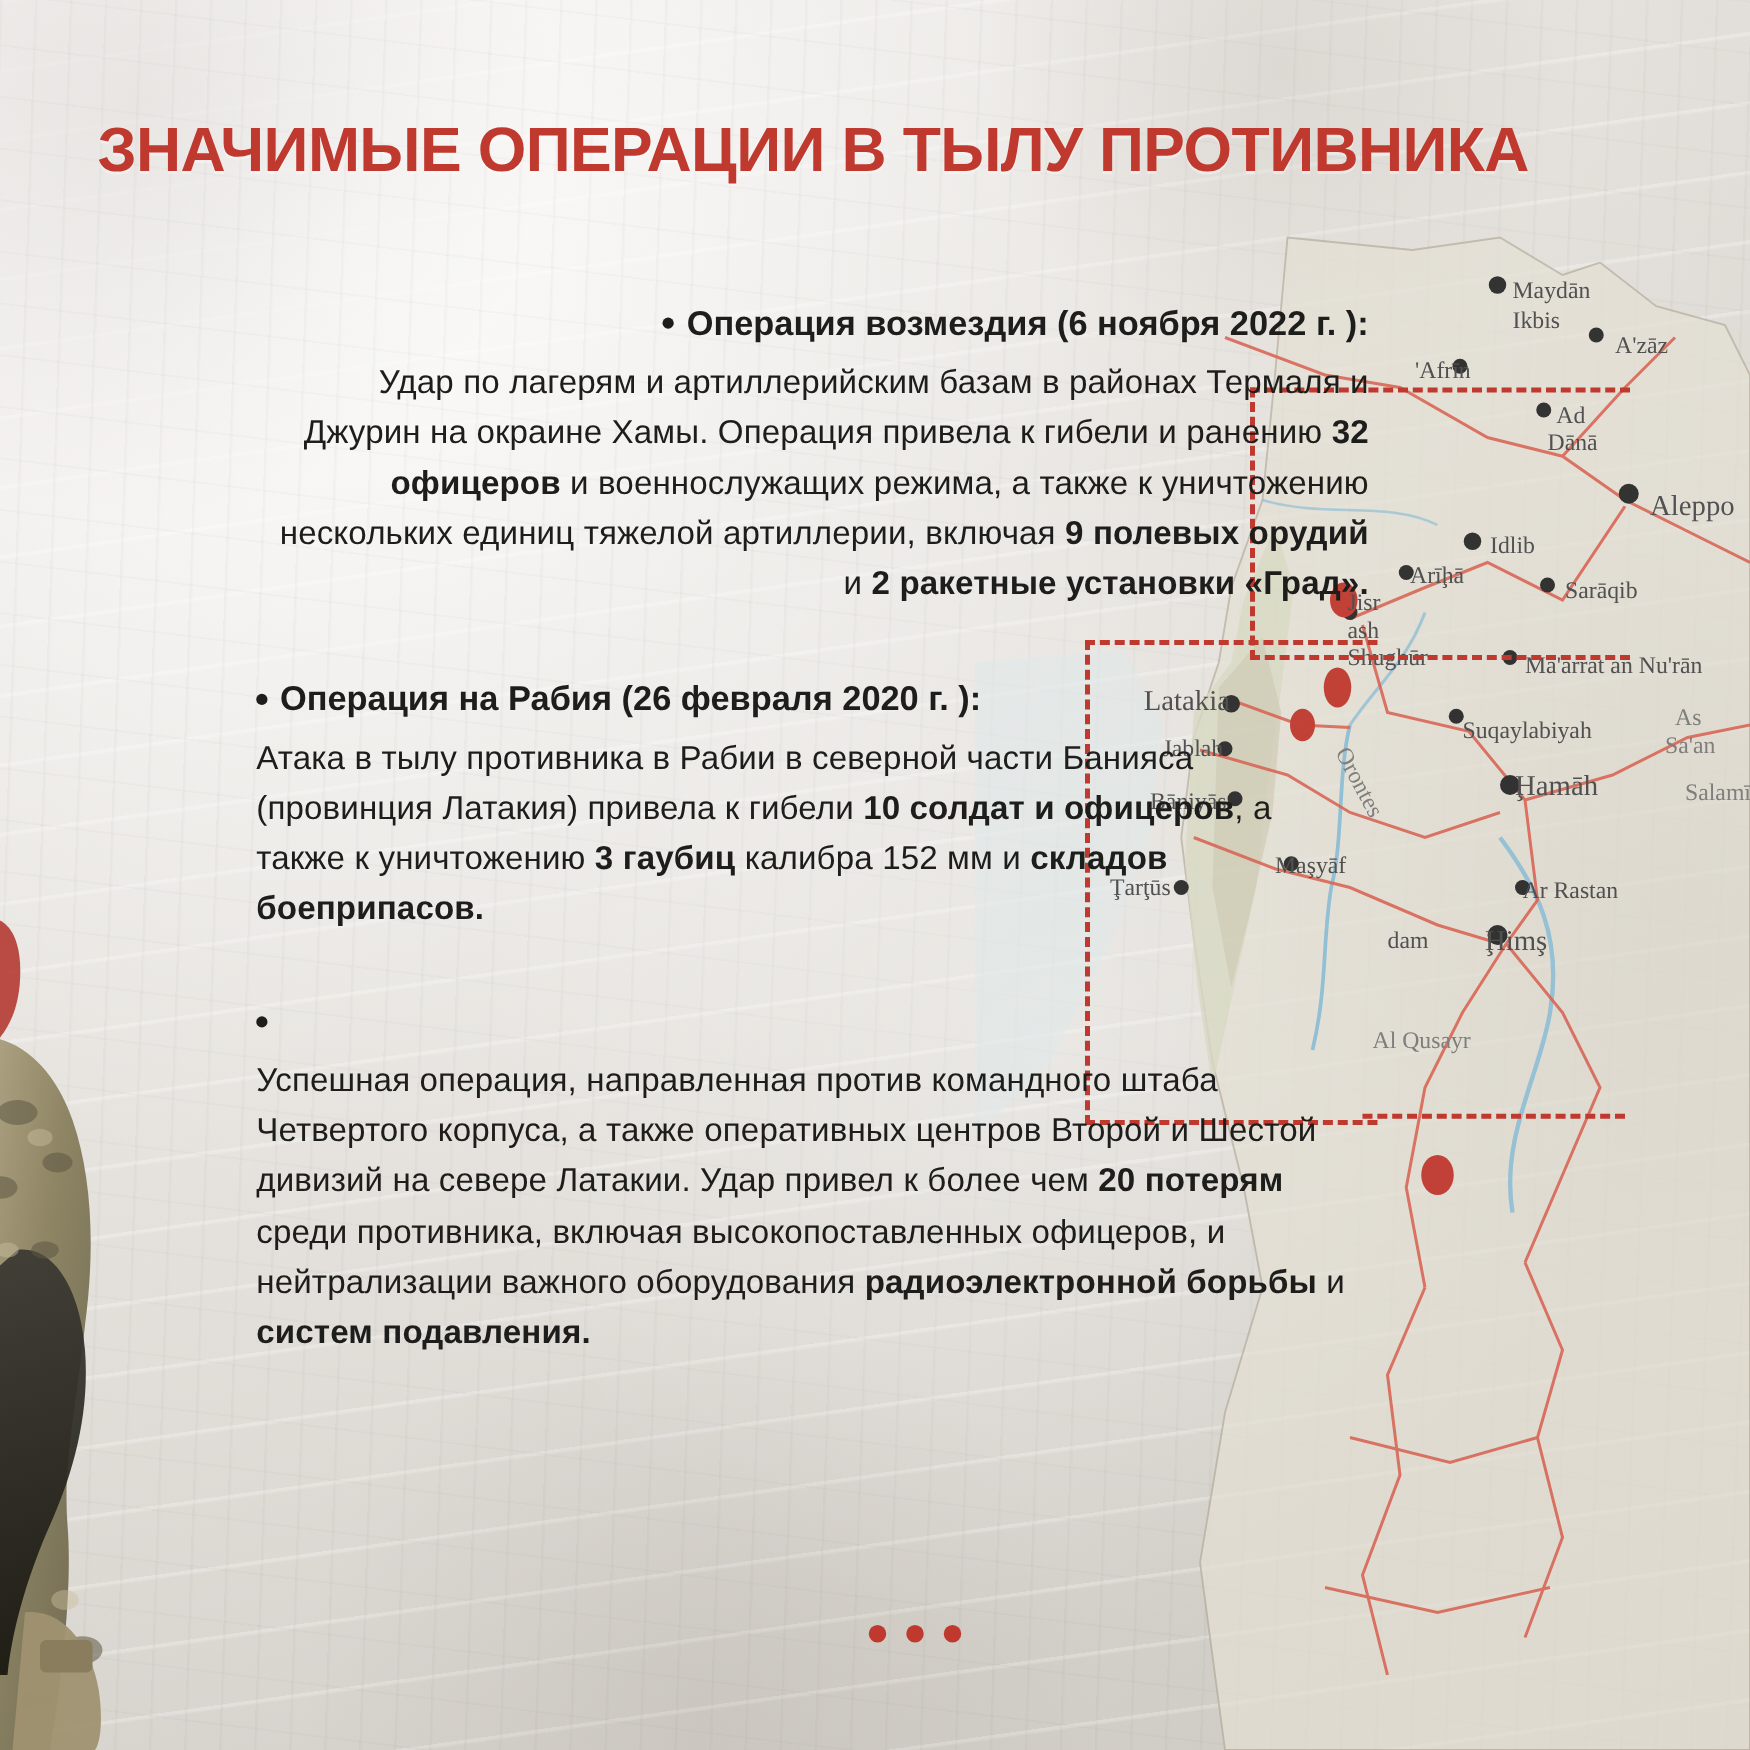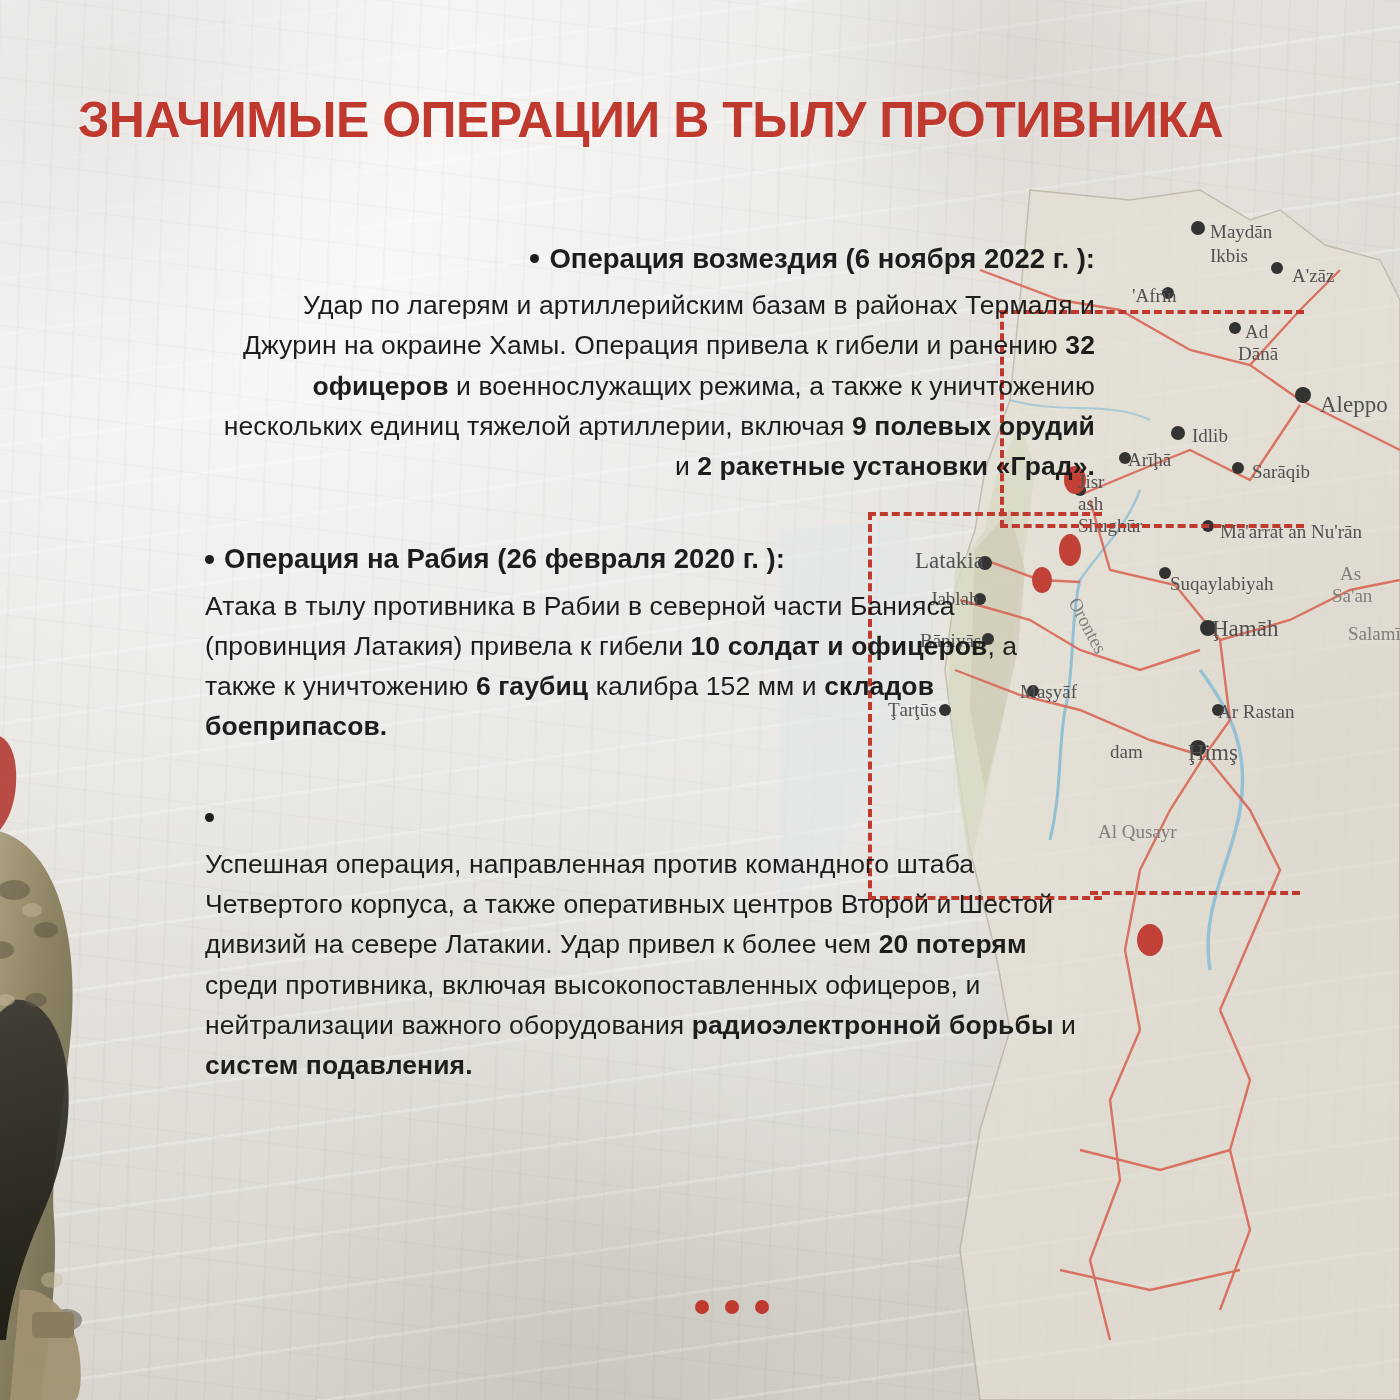--- a/index.html
+++ b/index.html
@@ -310,21 +310,21 @@
       <div class="block-body">
         <span>Удар по лагерям и артиллерийским базам в районах Термаля и Джурин на окраине Хамы. Операция привела к гибели и ранению </span><b>32 офицеров</b><span> и военнослужащих режима, а также к уничтожению нескольких единиц тяжелой артиллерии, включая </span><b>9 полевых орудий</b><span> и </span><b>2 ракетные установки «Град».</b>
       </div>
     </div>
 
     <div class="block b2">
       <div class="block-heading">
         <span class="bullet-dot"></span><span>Операция на Рабия (26 февраля 2020 г. ):</span>
       </div>
       <div class="block-body">
-        <span>Атака в тылу противника в Рабии в северной части Банияса (провинция Латакия) привела к гибели </span><b>10 солдат и офицеров</b><span>, а также к уничтожению </span><b>6 гаубиц</b><span> калибра 152 мм и </span><b>складов боеприпасов.</b>
+        <span>Атака в тылу противника в Рабии в северной части Банияса (провинция Латакия) привела к гибели </span><b>10 солдат и офицеров</b><span>, а также к уничтожению </span><b>3 гаубиц</b><span> калибра 152 мм и </span><b>складов боеприпасов.</b>
       </div>
     </div>
 
     <div class="block b3">
       <div class="block-heading">
         <span class="bullet-dot"></span>
       </div>
       <div class="block-body">
         <span>Успешная операция, направленная против командного штаба Четвертого корпуса, а также оперативных центров Второй и Шестой дивизий на севере Латакии. Удар привел к более чем </span><b>20 потерям</b><span> среди противника, включая высокопоставленных офицеров, и нейтрализации важного оборудования </span><b>радиоэлектронной борьбы</b><span> и </span><b>систем подавления.</b>
       </div>

